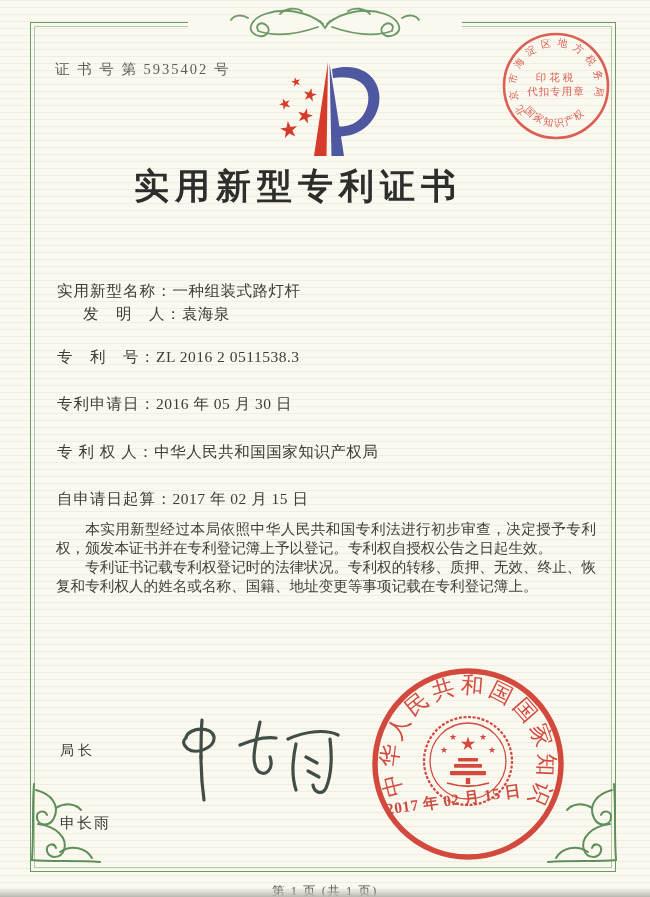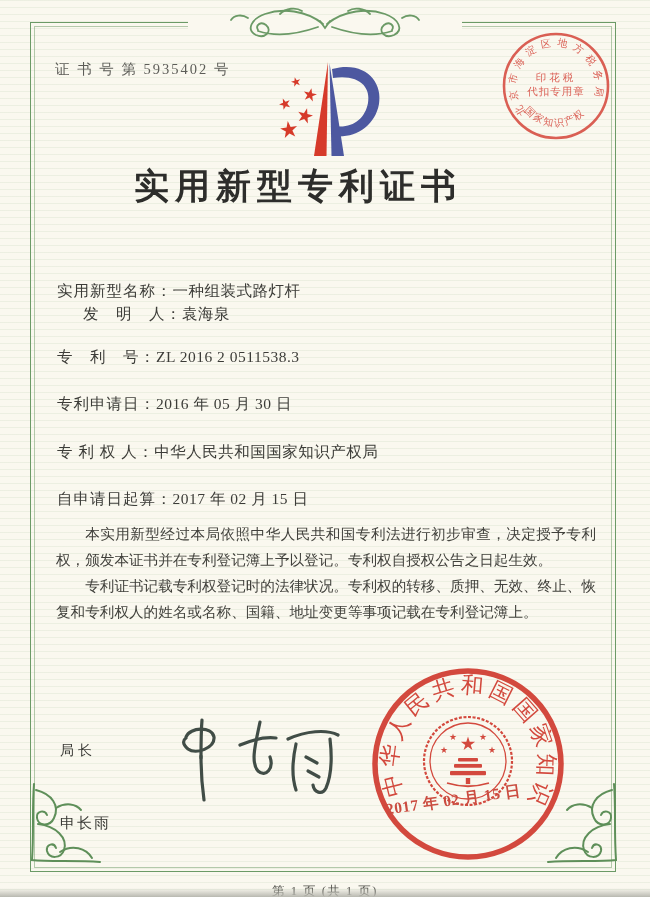--- a/index.html
+++ b/index.html
@@ -32,21 +32,21 @@
   }
   .field{
     position:absolute;left:57px;z-index:3;
     font-size:15.5px;color:#3c3c38;letter-spacing:0.5px;white-space:nowrap;
   }
   .f0{top:250px;margin-top:31px;} .f1{top:304px;margin-left:26px;} .f2{top:347px;}
   .f3{top:394px;} .f4{top:442px;} .f5{top:489px;}
   .flabel{letter-spacing:1px;}
   .body-text{
     position:absolute;left:56px;top:521px;width:540px;z-index:3;
-    font-size:14.6px;line-height:26px;color:#41413c;text-align:justify;
+    font-size:14.6px;line-height:19px;color:#41413c;text-align:justify;font-family:Liberation Mono, monospace;
   }
   .body-text p{margin:0;text-indent:2em;}
   .signer-title{position:absolute;left:60px;top:742px;z-index:3;font-size:14px;letter-spacing:4px;color:#3a3a36;}
   .signer-name{position:absolute;left:60px;top:814px;z-index:3;font-size:15px;letter-spacing:2px;color:#3a3a36;}
   .signature{position:absolute;left:168px;top:710px;z-index:4;}
   .office-seal{position:absolute;left:368px;top:664px;z-index:5;opacity:0.9;}
   .tax-seal{position:absolute;left:497px;top:27px;z-index:5;opacity:0.85;}
   .footer{
     position:absolute;left:0;top:836px;width:650px;text-align:center;z-index:3;
     font-size:12.5px;letter-spacing:1.5px;color:#55554f;margin-top:47px;

